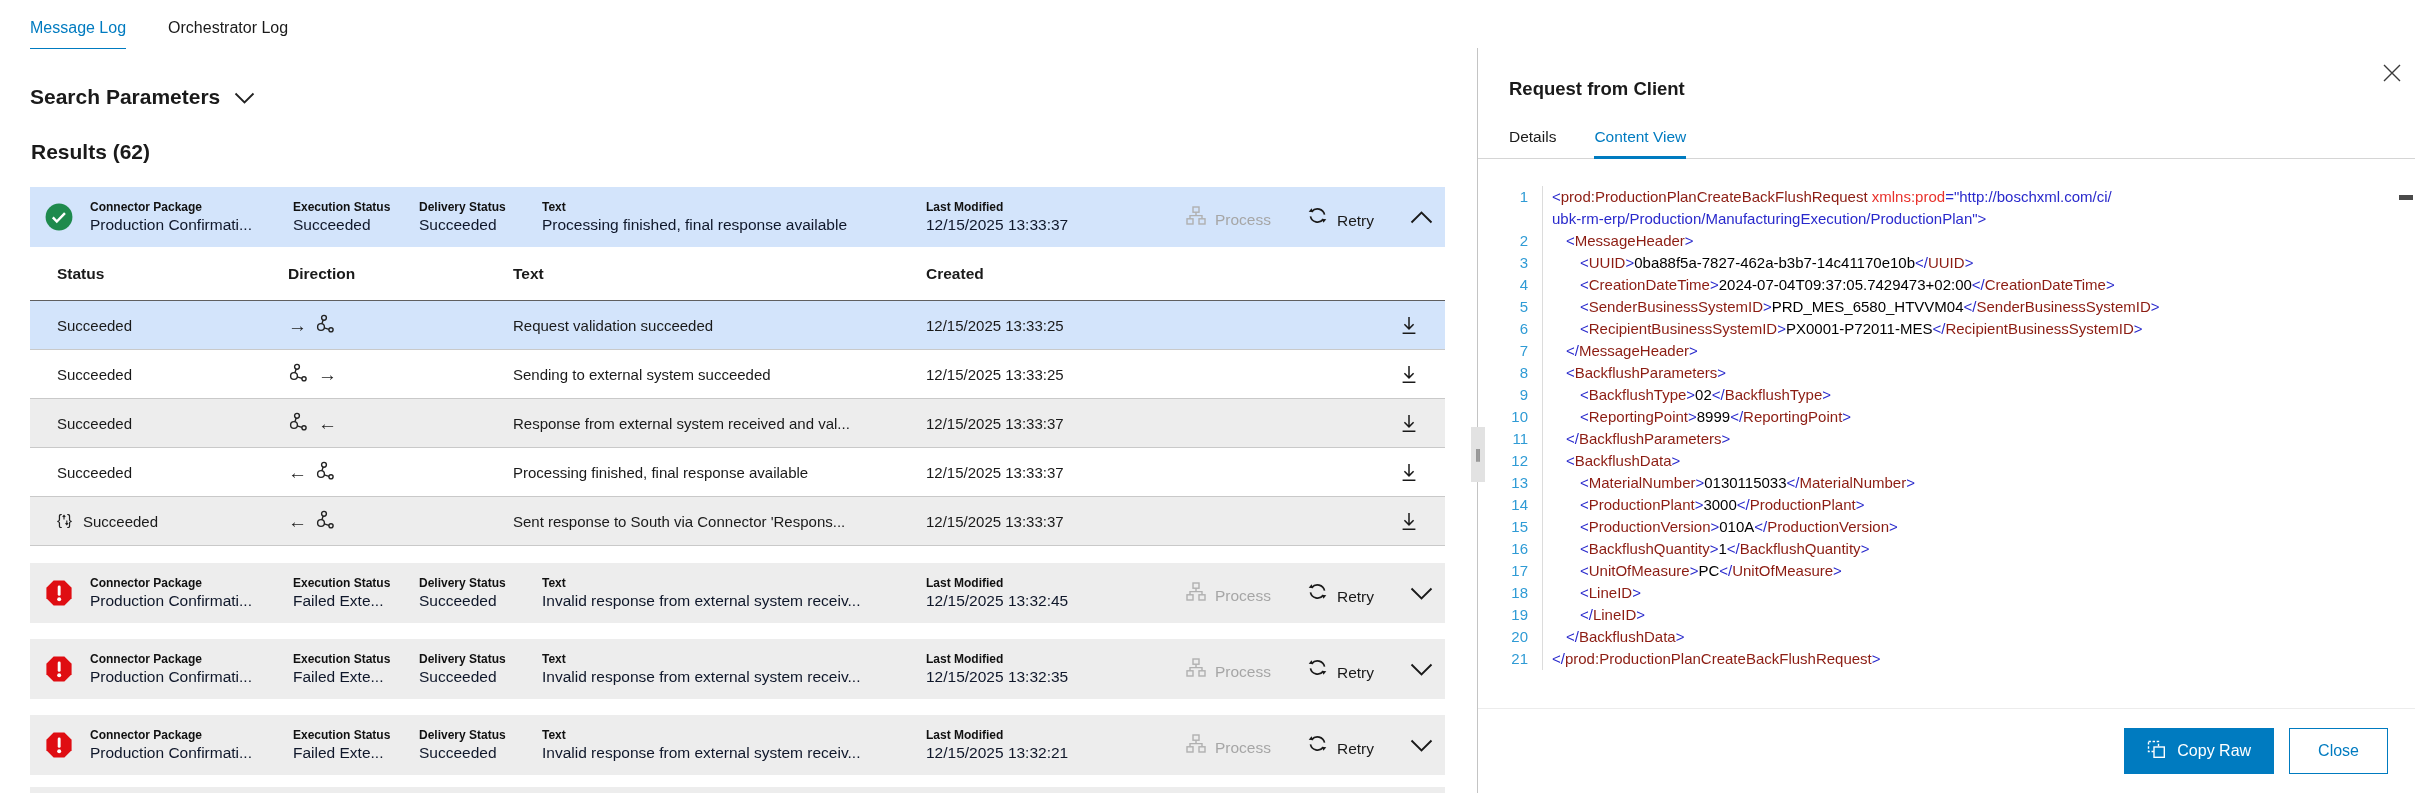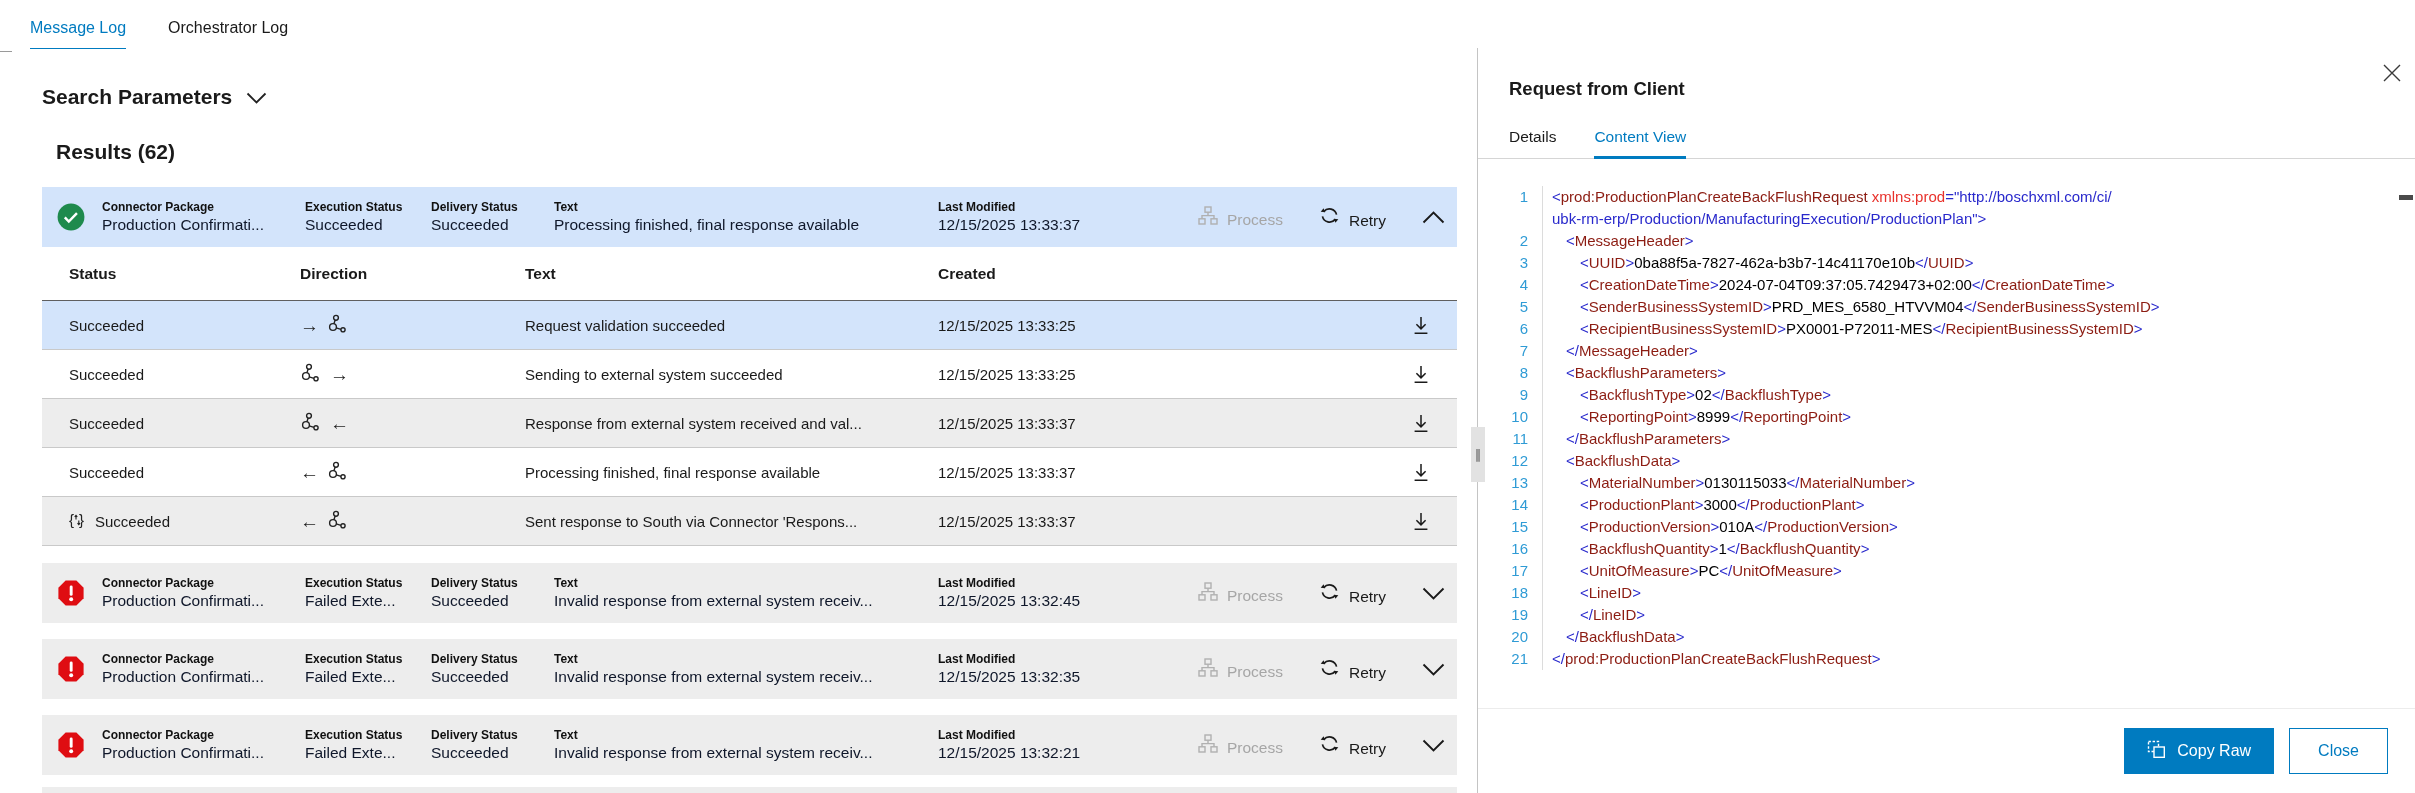--- a/index.html
+++ b/index.html
@@ -22,26 +22,26 @@
   .top-tab {
     display: flex; align-items: center; font-size: 16px; color:#1a1a1a;
     position: relative; cursor: pointer;
   }
   .top-tab.active { color:#007bc0; }
   .top-tab.active::after {
     content:""; position:absolute; left:0; right:0; bottom:-1px; height:4px; background:#007bc0;
   }
 
   
-  .left-panel { position:absolute; top:49px; left:12px; width:1477px; bottom:0; overflow:hidden; background:#fff; }
+  .left-panel { position:absolute; top:49px; left:0; width:1477px; bottom:0; overflow:hidden; background:#fff; }
   .h-search {
     margin: 36px 0 0 30px; font-size: 21px; font-weight: 700; line-height: 24px;
     display: flex; align-items: center; gap: 14px; cursor: pointer; width: max-content;
   }
-  .h-results { margin: 31px 0 0 44px; font-size: 21px; font-weight: 700; line-height: 23px; }
+  .h-results { margin: 31px 0 0 31px; font-size: 21px; font-weight: 700; line-height: 23px; }
 
   .message-list { margin: 24px 30px 0 30px; width: 1415px; }
 
   .msg-row {
     height: 60px; display: flex; align-items: center;
     padding-left: 15px; padding-right: 26px; cursor: pointer;
   }
   .msg-row.success { background: #d3e4fb; }
   .msg-row.error   { background: #ededed; margin-top: 17px; }
   .msg-row.error + .msg-row.error { margin-top: 16px; }

